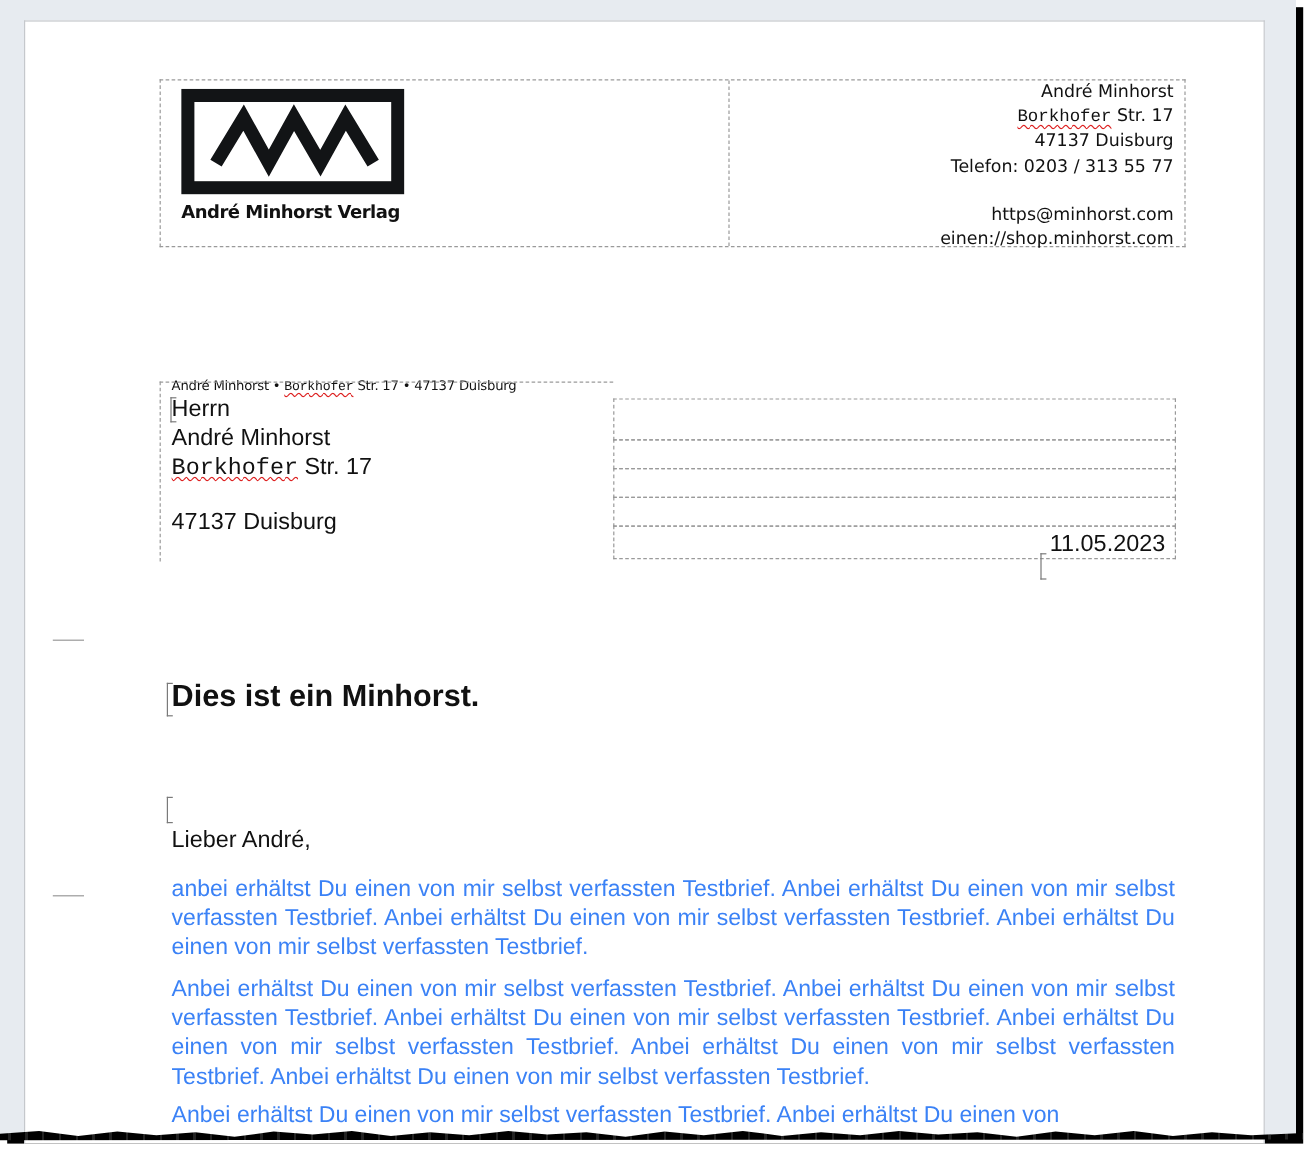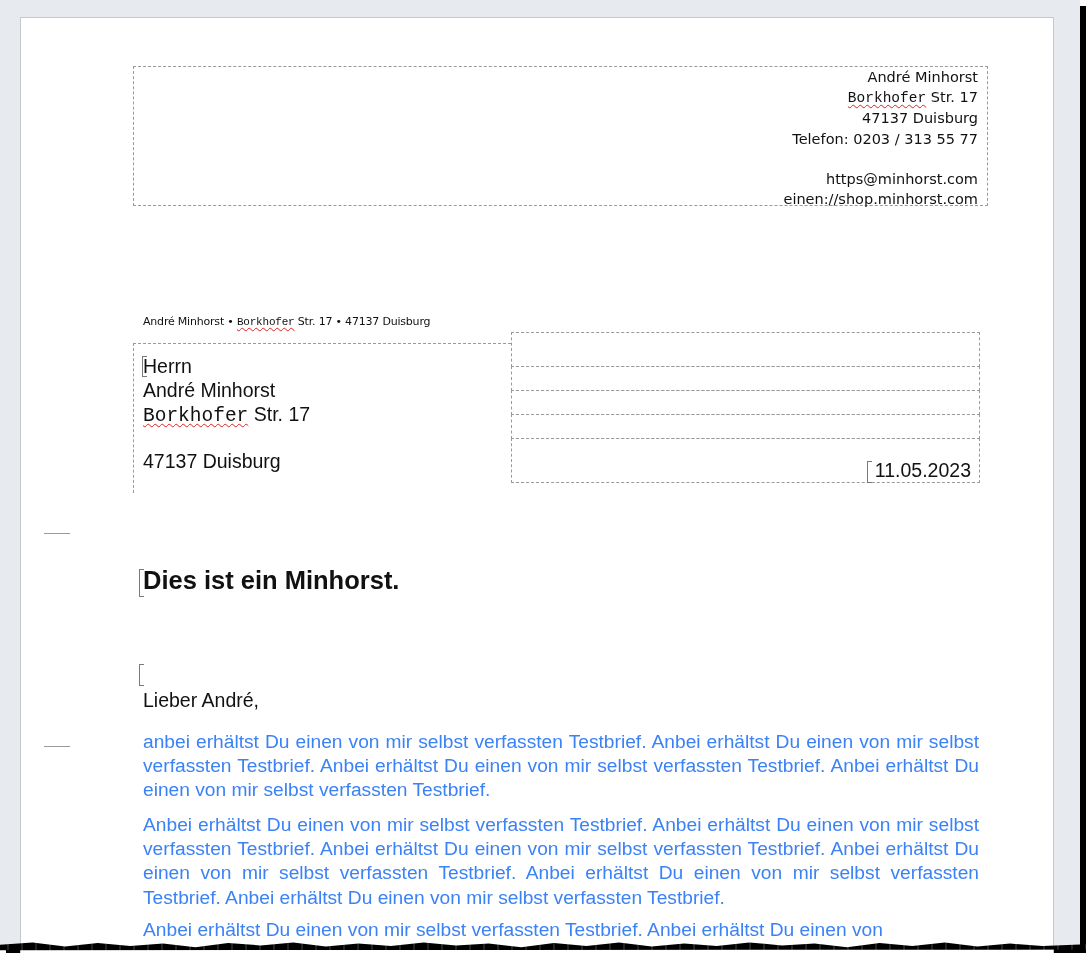--- a/index.html
+++ b/index.html
@@ -26,39 +26,47 @@
   }
   .dashed { border:1px dashed #9a9a9a; }
   .hdr { position:absolute; left:133px; top:66px; width:855px; height:140px; box-sizing:border-box; }
   .hdr-left { position:absolute; left:0; top:0; width:473px; height:138px; border-right:1px dashed #9a9a9a; }
   .logo { position:absolute; left:17px; top:7px; width:186px; height:88px; }
   .logo-caption { position:absolute; left:17px; top:101px; font-family:"DejaVu Sans", sans-serif; font-weight:bold; font-size:15px; color:#111; letter-spacing:-0.4px; }
   .hdr-right { position:absolute; right:9px; top:0px; text-align:right; font-family:"DejaVu Sans", sans-serif; font-size:14.5px; line-height:20.2px; color:#111; }
   .hdr-right .gap { height:20px; }
   .squiggle { text-decoration: underline wavy #d22; text-decoration-thickness:1px; text-underline-offset:2px;font-family:Liberation Mono, monospace; }
   .sender-line { position:absolute; left:143px; top:315px; font-family:"DejaVu Sans", sans-serif; font-size:11px; color:#111; letter-spacing:-0.2px; }
-  .addr { position:absolute; left:133px; top:343px; width:378px; height:150px; box-sizing:border-box; border-left:1px dashed #9a9a9a; border-top:1px dashed #9a9a9a; }
+  .addr { position:absolute; left:133px; top:318px; width:378px; height:150px; box-sizing:border-box; border-left:1px dashed #9a9a9a; border-top:1px dashed #9a9a9a; }
   .addr-text { position:absolute; left:9px; top:10px; font-size:19.5px; line-height:24px; color:#111; }
   .addr-text .gap { height:21px; }
   .info { position:absolute; left:511px; top:332px; width:471px; height:151px; box-sizing:border-box; }
   .info-row { position:absolute; left:0; width:469px; box-sizing:border-box; border:1px dashed #9a9a9a; }
   .date { position:absolute; right:8px; bottom:0px; font-size:19.5px; color:#111; }
   .cursor-mark { position:absolute; width:4px; border:1.5px solid #7a7a7a; border-right:none; }
   .margin-mark { position:absolute; left:44px; width:26px; height:1px; background:#9a9a9a; }
   .subject { position:absolute; left:143px; top:566px; font-size:25.5px; font-weight:bold; color:#111; }
   .salutation { position:absolute; left:143px; top:663px; font-size:19.5px; color:#111;margin-top:26px; }
   .para { position:absolute; left:143px; width:836px; font-size:19.2px; line-height:24.2px; color:#3b82f6; text-align:justify; text-align-last:left; }
 </style>
 </head>
 <body>
 
 <div class="canvas"></div>
 <div class="page"></div>
 
 <div class="hdr dashed">
+  <div class="hdr-left">
+    <svg class="logo" viewBox="0 0 186 88">
+      <rect x="0" y="0" width="186" height="88" fill="#121416"></rect>
+      <rect x="11" y="11" width="164" height="66" fill="#ffffff"></rect>
+      <polyline points="29,62 52,24 73,62 94,24 116,62 137,24 160,62" fill="none" stroke="#121416" stroke-width="11" stroke-linejoin="miter" stroke-miterlimit="10"></polyline>
+    </svg>
+    <div class="logo-caption">André Minhorst Verlag</div>
+  </div>
   <div class="hdr-right">
     <div>André Minhorst</div>
     <div><span class="squiggle">Borkhofer</span><span> Str. 17</span></div>
     <div>47137 Duisburg</div>
     <div>Telefon: 0203 / 313 55 77</div>
     <div class="gap"></div>
     <div>https@minhorst.com</div>
     <div>einen://shop.minhorst.com</div>
   </div>
 </div>
@@ -74,21 +82,21 @@
     <div class="gap"></div>
     <div>47137 Duisburg</div>
   </div>
 </div>
 
 <div class="info">
   <div class="info-row" style="top:0; height:35px;"></div>
   <div class="info-row" style="top:34px; height:25px;"></div>
   <div class="info-row" style="top:58px; height:25px;"></div>
   <div class="info-row" style="top:82px; height:25px;"></div>
-  <div class="info-row" style="top:106px; height:45px;">
+  <div class="info-row" style="top:106px; height:28px;">
     <div class="cursor-mark" style="left:355px; top:22px; height:20px;"></div>
     <div class="date">11.05.2023</div>
   </div>
 </div>
 
 <div class="margin-mark" style="top:533px;"></div>
 <div class="margin-mark" style="top:746px;"></div>
 
 <div class="cursor-mark" style="left:139px; top:569px; height:26px;"></div>
 <div class="subject">Dies ist ein Minhorst.</div>

